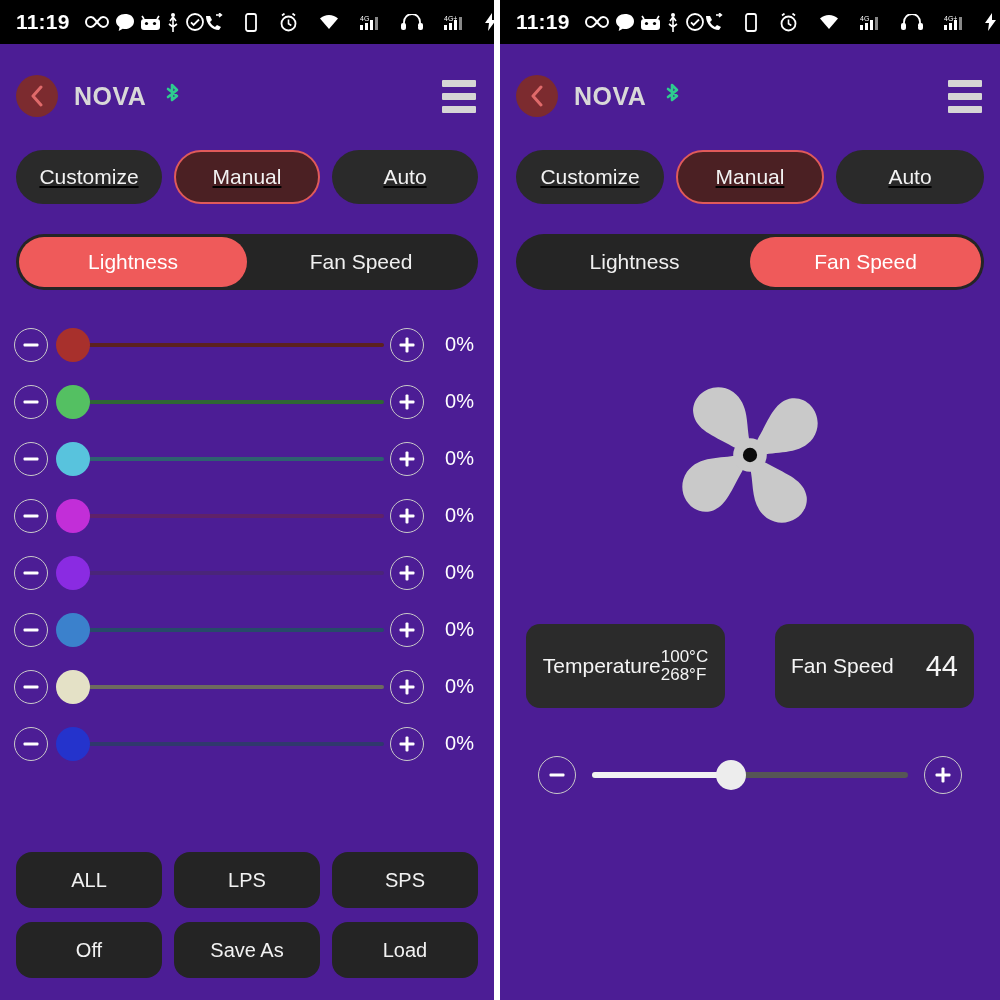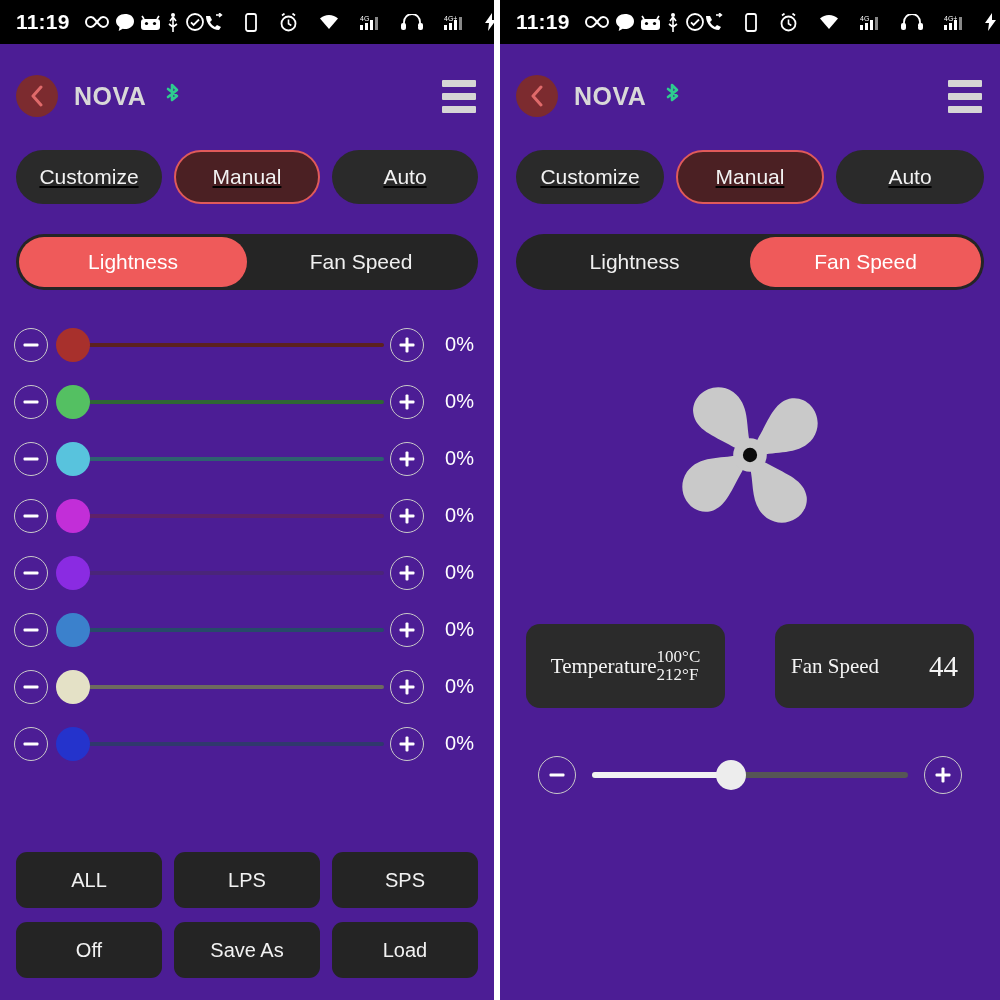--- a/index.html
+++ b/index.html
@@ -194,21 +194,21 @@
   .btnpad {
     position: absolute;
     left: 0; right: 0;
     bottom: 22px;
     padding: 0 16px;
   }
   .btnrow { display: flex; gap: 12px; margin-top: 14px; }
   .padbtn {
     flex: 1;
     height: 56px;
-    border-radius: 11px;
+    border-radius: 16px;
     background: #242424;
     color: #f2f2f2;
     font-size: 20px;
     display: flex; align-items: center; justify-content: center;
   }
 
   
   .fanwrap {
     height: 330px;
     display: flex;
@@ -224,21 +224,20 @@
   .card {
     flex: 1;
     height: 84px;
     border-radius: 14px;
     background: #2b2b2b;
     display: flex;
     align-items: center;
     justify-content: center;
     color: #f4f4f4;
     padding: 0 16px;
-    font-family: Liberation Serif, serif;
   }
   .card .label { font-size: 21px; }
   .card .stack {
     display: flex; flex-direction: column;
     font-size: 17px; line-height: 1.08;
     align-items: flex-start;
   }
   .card.fan { justify-content: space-between; }
   .card.fan .value { font-size: 29px; }
 
@@ -637,21 +636,21 @@
         </g>
         <circle cx="50" cy="50" r="3.4" fill="#0b0b0b"></circle>
       </svg>
     </div>
 
     <div class="cards">
       <div class="card temp">
         <span class="label">Temperature</span>
         <span class="stack">
           <span>100°C</span>
-          <span>212°F</span>
+          <span>268°F</span>
         </span>
       </div>
       <div class="card fan">
         <span class="label">Fan Speed</span>
         <span class="value">44</span>
       </div>
     </div>
 
     <div class="fanslider">
       <div class="circbtn"></div>

